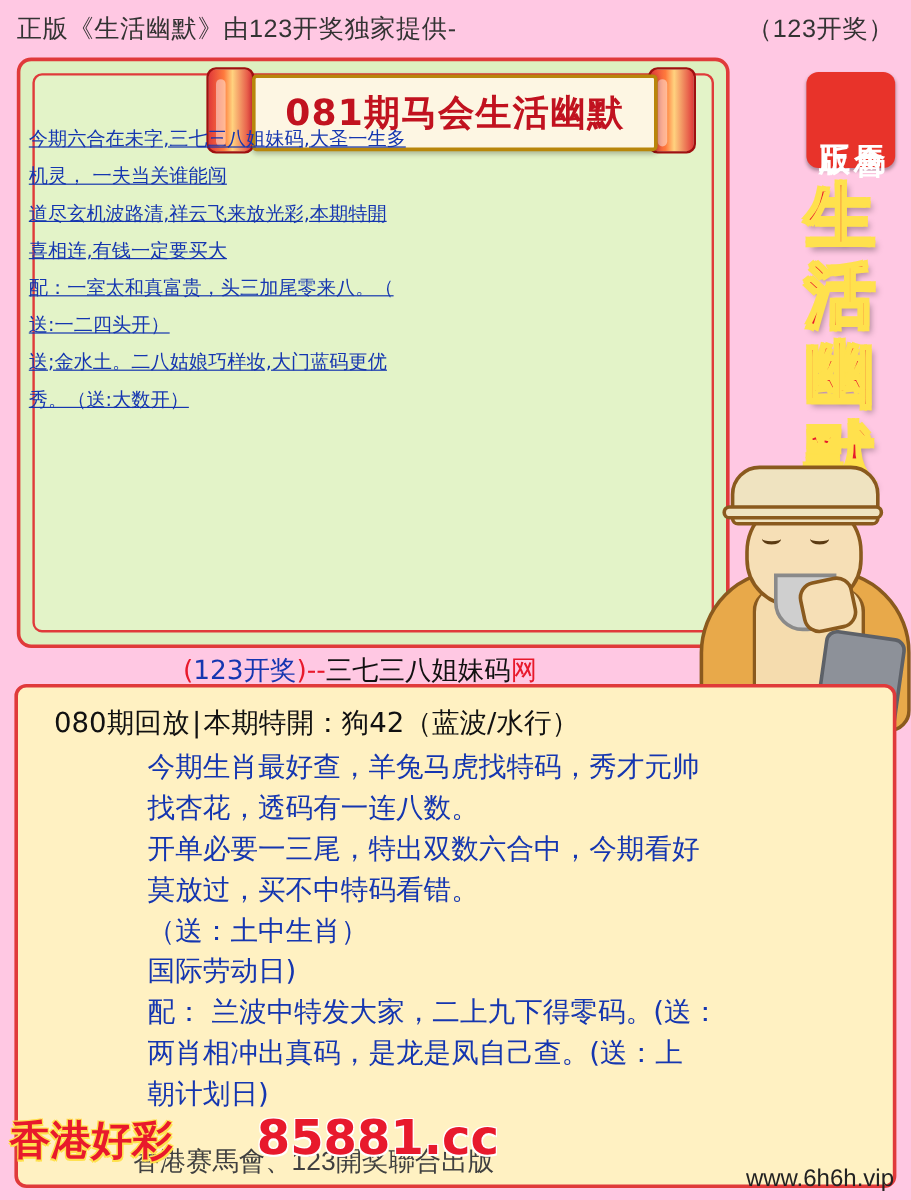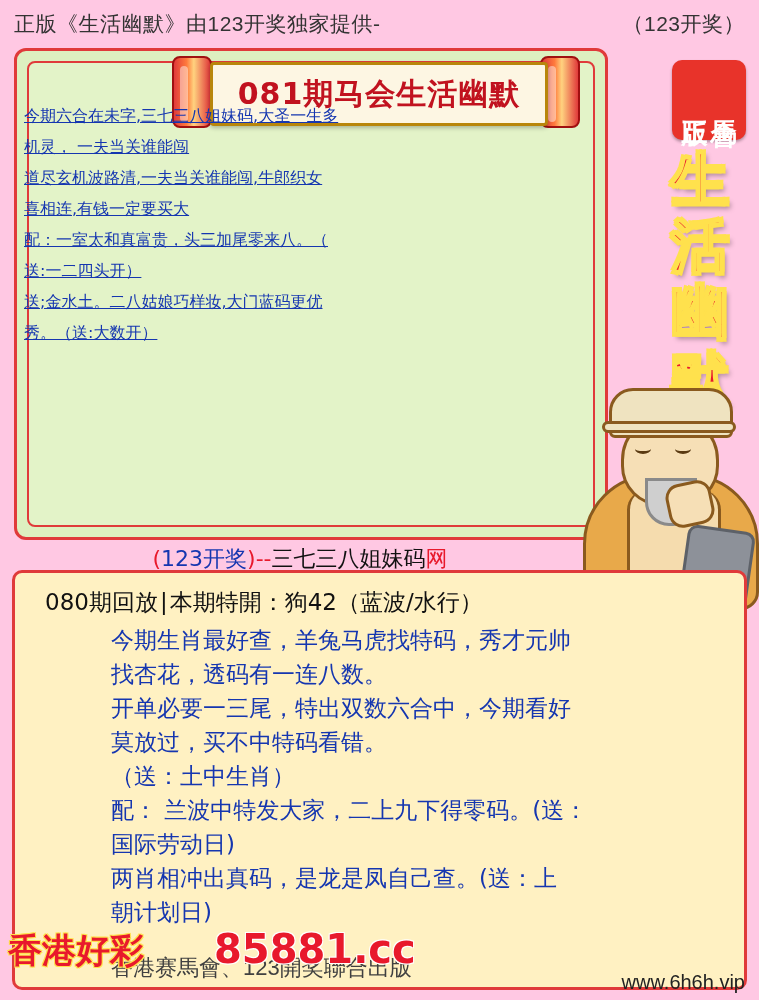--- a/index.html
+++ b/index.html
@@ -331,21 +331,21 @@
   .recap-body {
     position: absolute;
     left: 96px;
     top: 50px;
     right: 20px;
     font-size: 23px;
     line-height: 34px;
     color: #1536b0;
     font-family: "DejaVu Sans", "Liberation Sans", sans-serif;
   }
-  .recap-body div { white-space: nowrap; }
+  .recap-body div { white-space: nowrap; margin-left: 12px; }
   .recap-foot {
     position: absolute;
     left: 96px;
     bottom: 4px;
     font-size: 22px;
     color: #404040;
     white-space: nowrap;
     font-family: Liberation Sans, sans-serif;
   }
 
@@ -399,21 +399,21 @@
     <div class="roll left"></div>
     <div class="roll right"></div>
     <div class="scroll-body">
       <span class="scroll-title">081期马会生活幽默</span>
     </div>
   </div>
 
   <div class="poem">
     <div>今期六合在未字,三七三八姐妹码,大圣一生多</div>
     <div>机灵， 一夫当关谁能闯</div>
-    <div>道尽玄机波路清,一夫当关谁能闯,牛郎织女</div>
+    <div>道尽玄机波路清,祥云飞来放光彩,本期特開</div>
     <div>喜相连,有钱一定要买大</div>
     <div>配：一室太和真富贵，头三加尾零来八。（</div>
     <div>送:一二四头开）</div>
     <div>送;金水土。二八姑娘巧样妆,大门蓝码更优</div>
     <div>秀。（送:大数开）</div>
   </div>
 
   <div class="seal">
     <span>正版</span>
     <span>馬會</span>
@@ -445,22 +445,22 @@
   <div class="yellow-panel">
     <div class="recap-head">
       <span>080期回放</span><span class="sep">|</span><span>本期特開：狗42（蓝波/水行）</span>
     </div>
     <div class="recap-body">
       <div>今期生肖最好查，羊兔马虎找特码，秀才元帅</div>
       <div>找杏花，透码有一连八数。</div>
       <div>开单必要一三尾，特出双数六合中，今期看好</div>
       <div>莫放过，买不中特码看错。</div>
       <div>（送：土中生肖）</div>
+      <div>国际劳动日)</div>
       <div>配： 兰波中特发大家，二上九下得零码。(送：</div>
-      <div>国际劳动日)</div>
       <div>两肖相冲出真码，是龙是凤自己查。(送：上</div>
       <div>朝计划日)</div>
     </div>
     <div class="recap-foot">香港赛馬會、123開奖聯合出版</div>
   </div>
 
   <div class="wm-left">香港好彩</div>
   <div class="wm-center">85881.cc</div>
   <div class="wm-bottomright">www.6h6h.vip</div>
 

